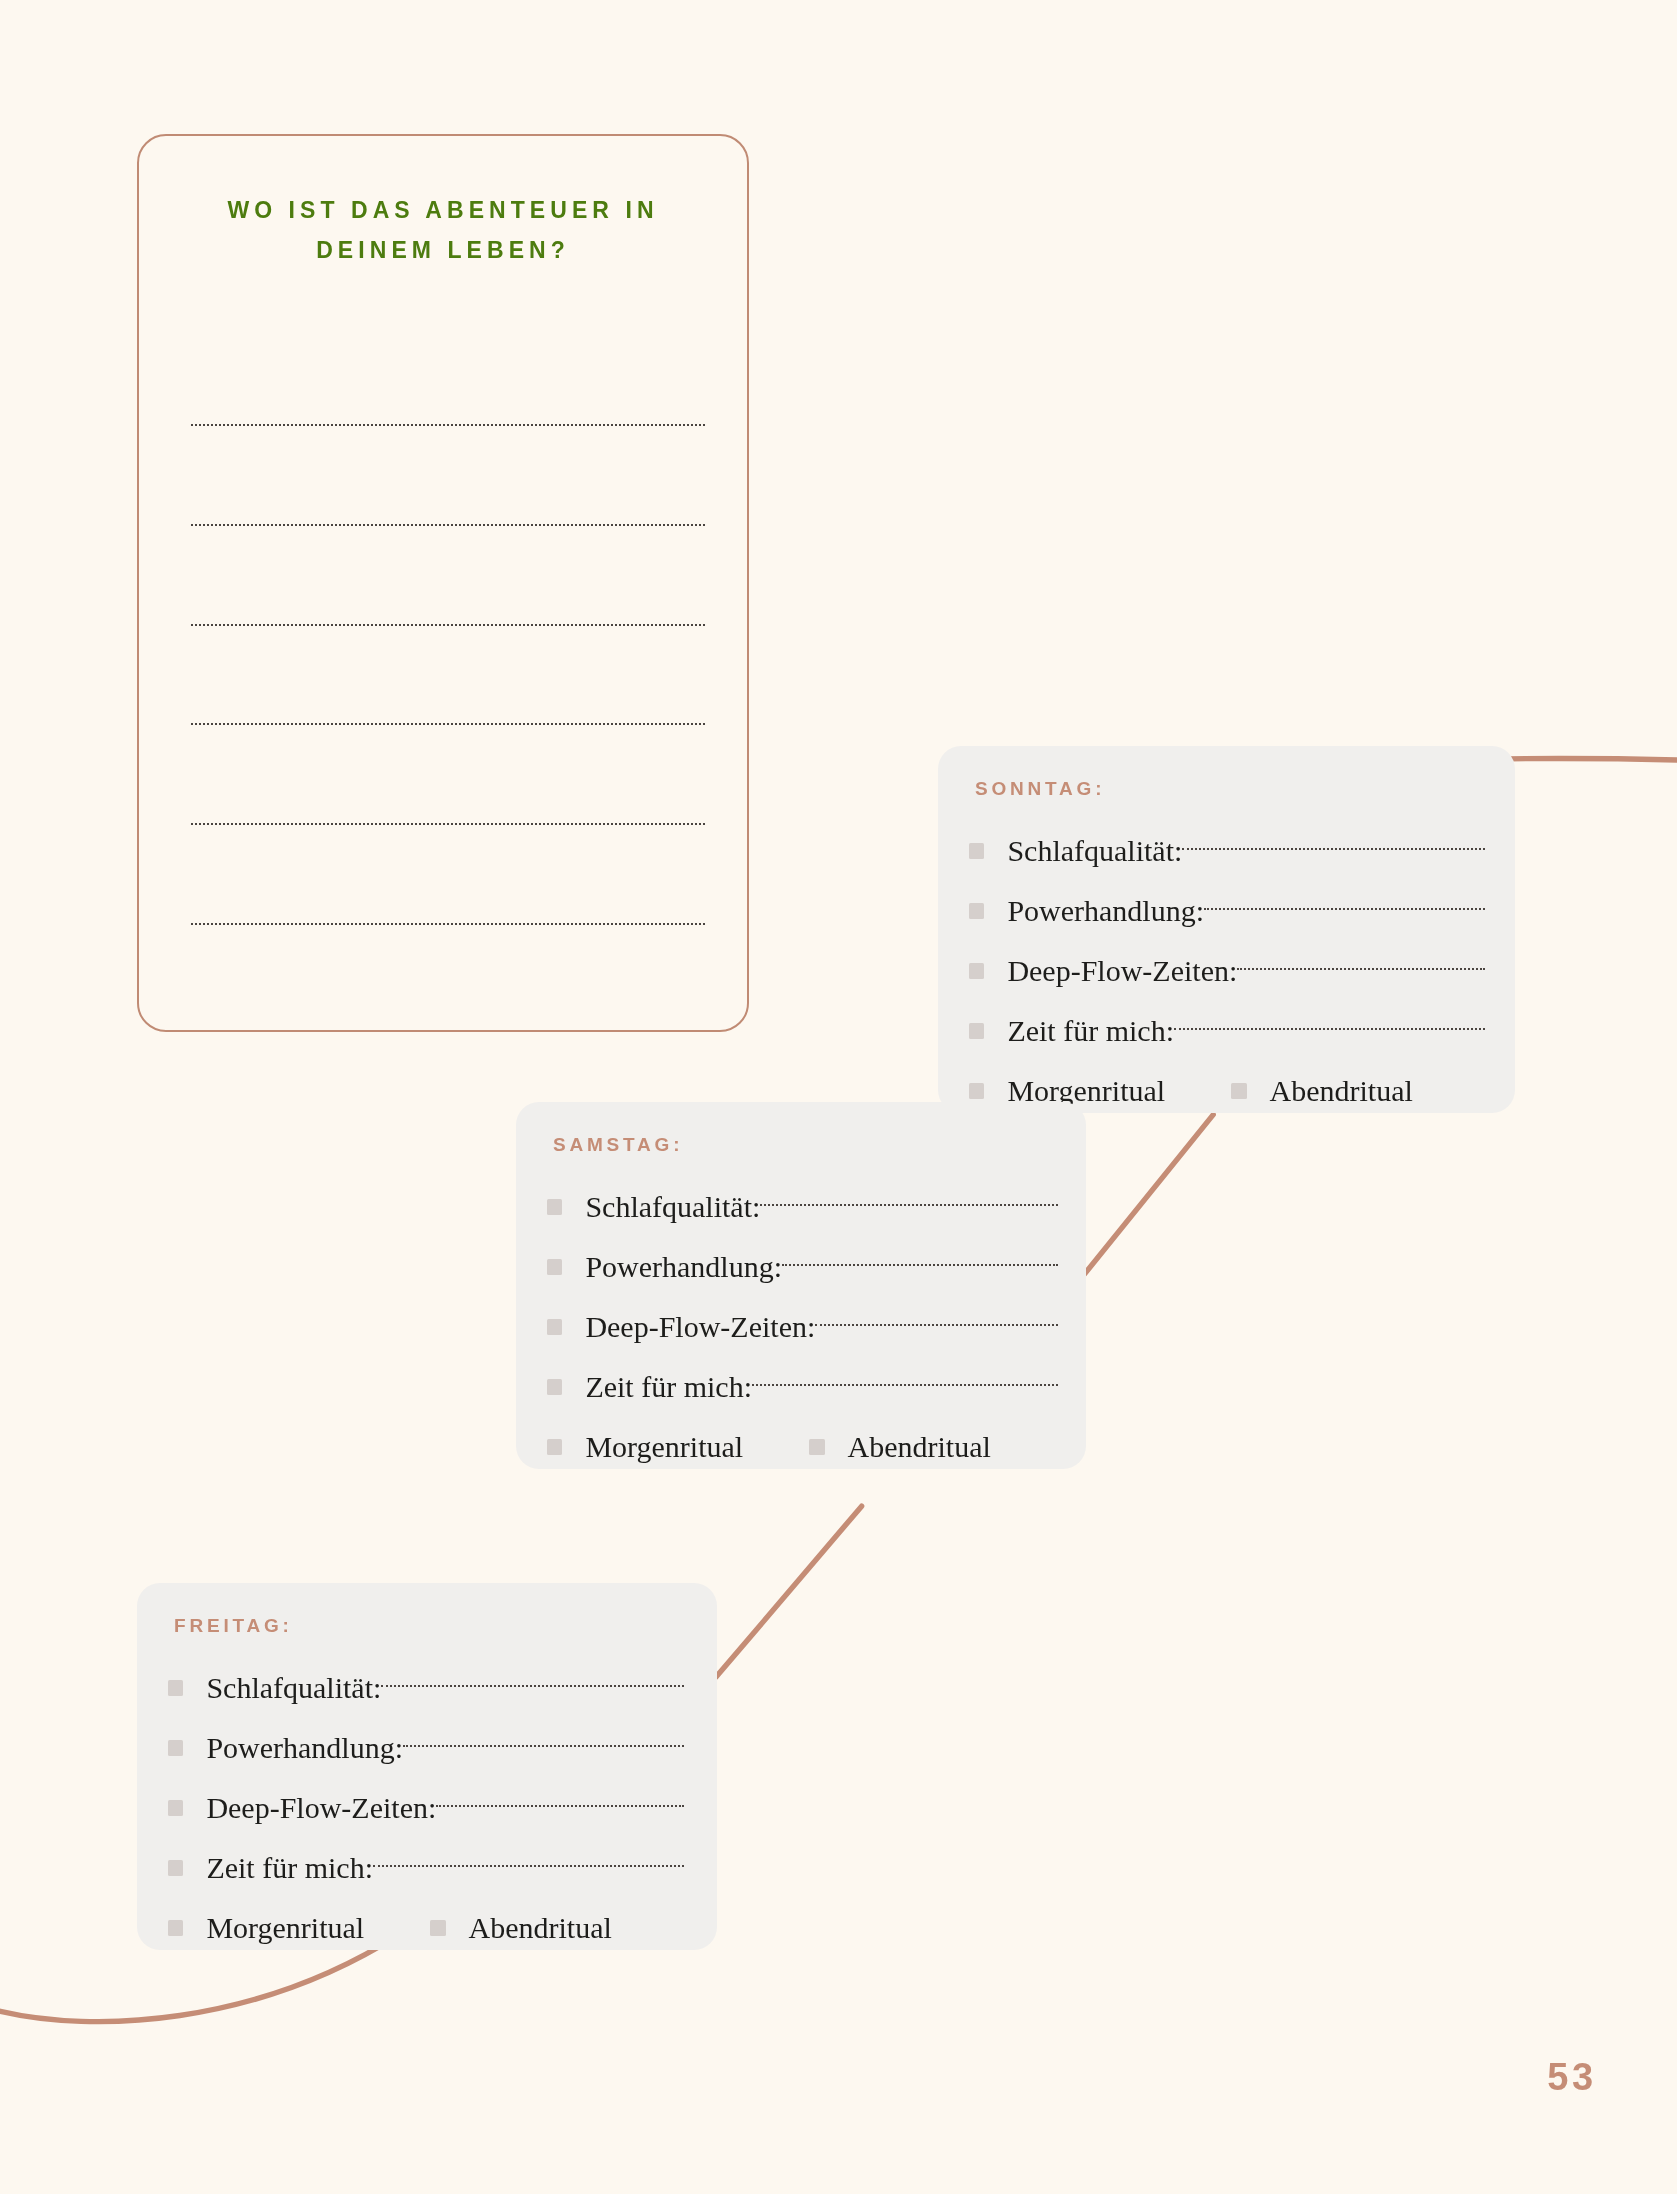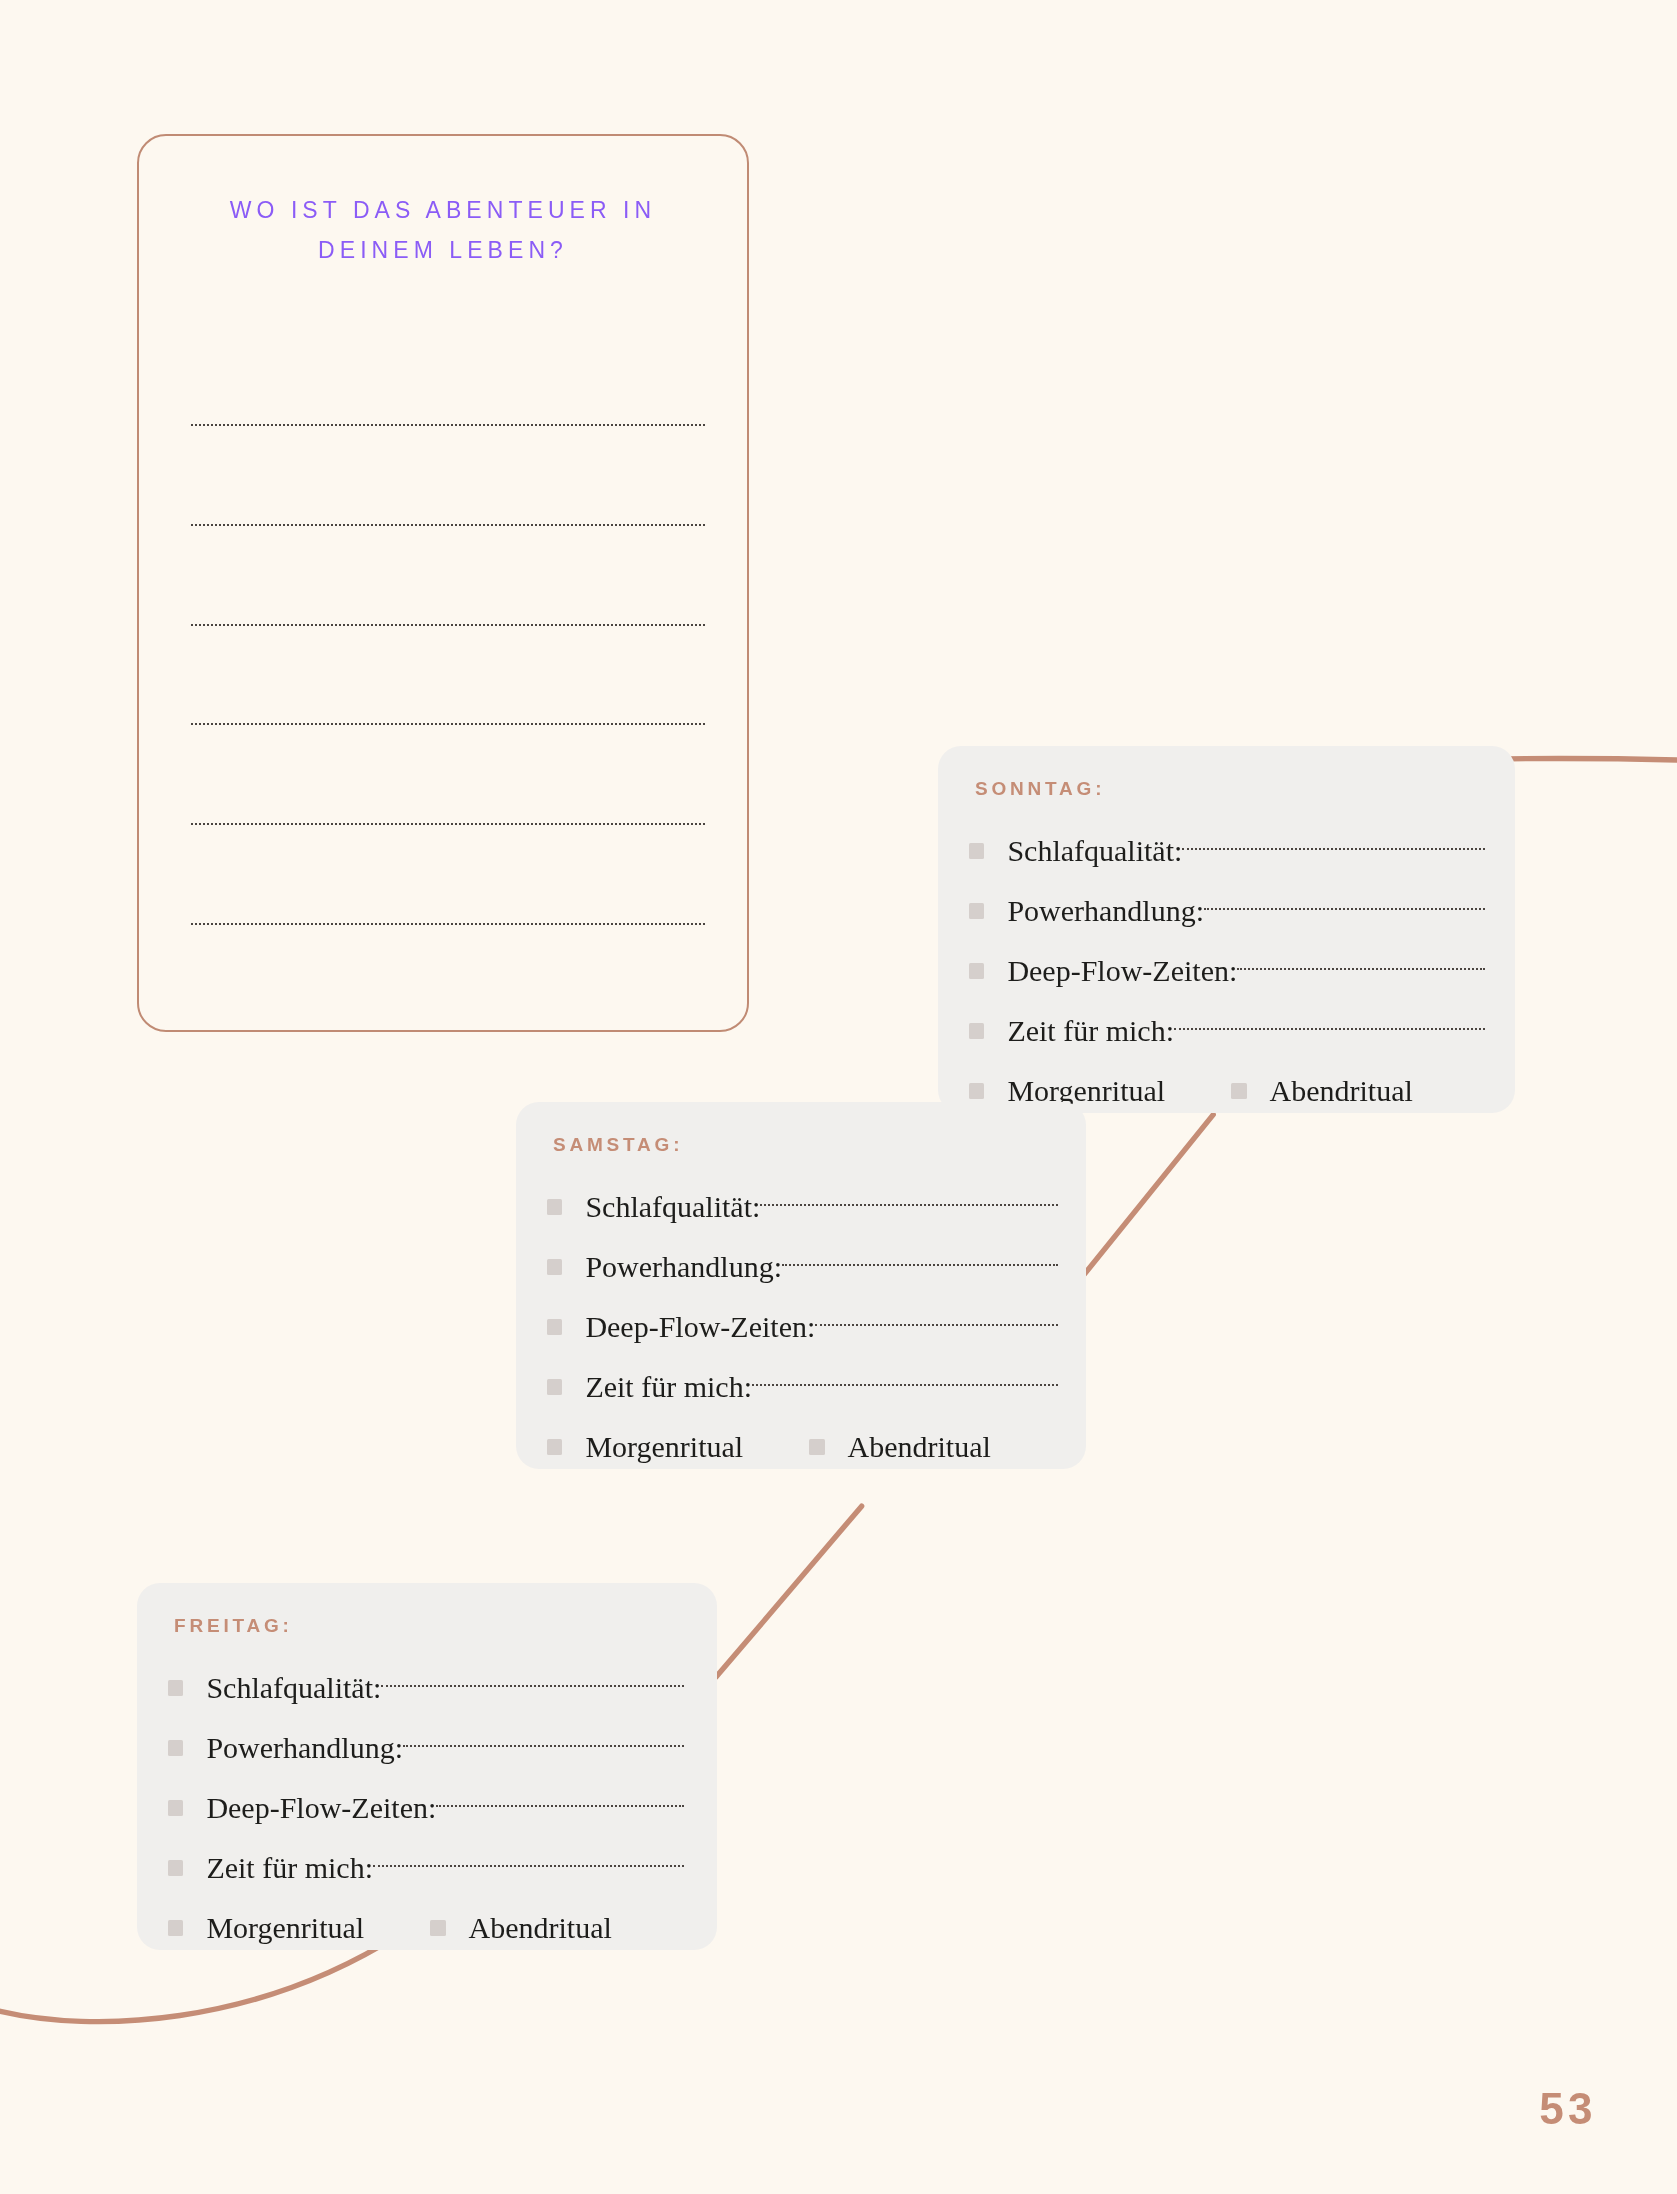--- a/index.html
+++ b/index.html
@@ -31,24 +31,24 @@
     border: 2.3px solid #c08b74;
     border-radius: 29px;
     background: transparent;
     box-sizing: border-box;
   }
   .outline-title {
     position: absolute;
     left: 0;
     right: 0;
     text-align: center;
-    color: #8b5cf6;
+    color: #4d7c0f;
     font-family: "Liberation Sans", sans-serif;
     font-size: 23px;
-    font-weight: 400;
+    font-weight: 700;
     letter-spacing: 0.22em;
     line-height: 1.72;
     text-transform: uppercase;
   }
   .dotline {
     position: absolute;
     height: 0;
     border-bottom: 2.3px dotted #4a4440;
   }
 
@@ -97,24 +97,24 @@
   }
   .ritual-gap {
     width: 66px;
     flex: 0 0 auto;
   }
 
   
   #page-number {
     position: absolute;
     right: 81px;
-    bottom: 60px;
+    bottom: 95px;
     color: #c58d76;
     font-family: "Liberation Sans", sans-serif;
-    font-size: 44px;
+    font-size: 38px;
     font-weight: 700;
     letter-spacing: 0.1em;
   }
 </style>
 </head>
 <body>
 
 <div id="page">
 
   <svg id="connectors" viewBox="0 0 2185 2858" xmlns="http://www.w3.org/2000/svg">

